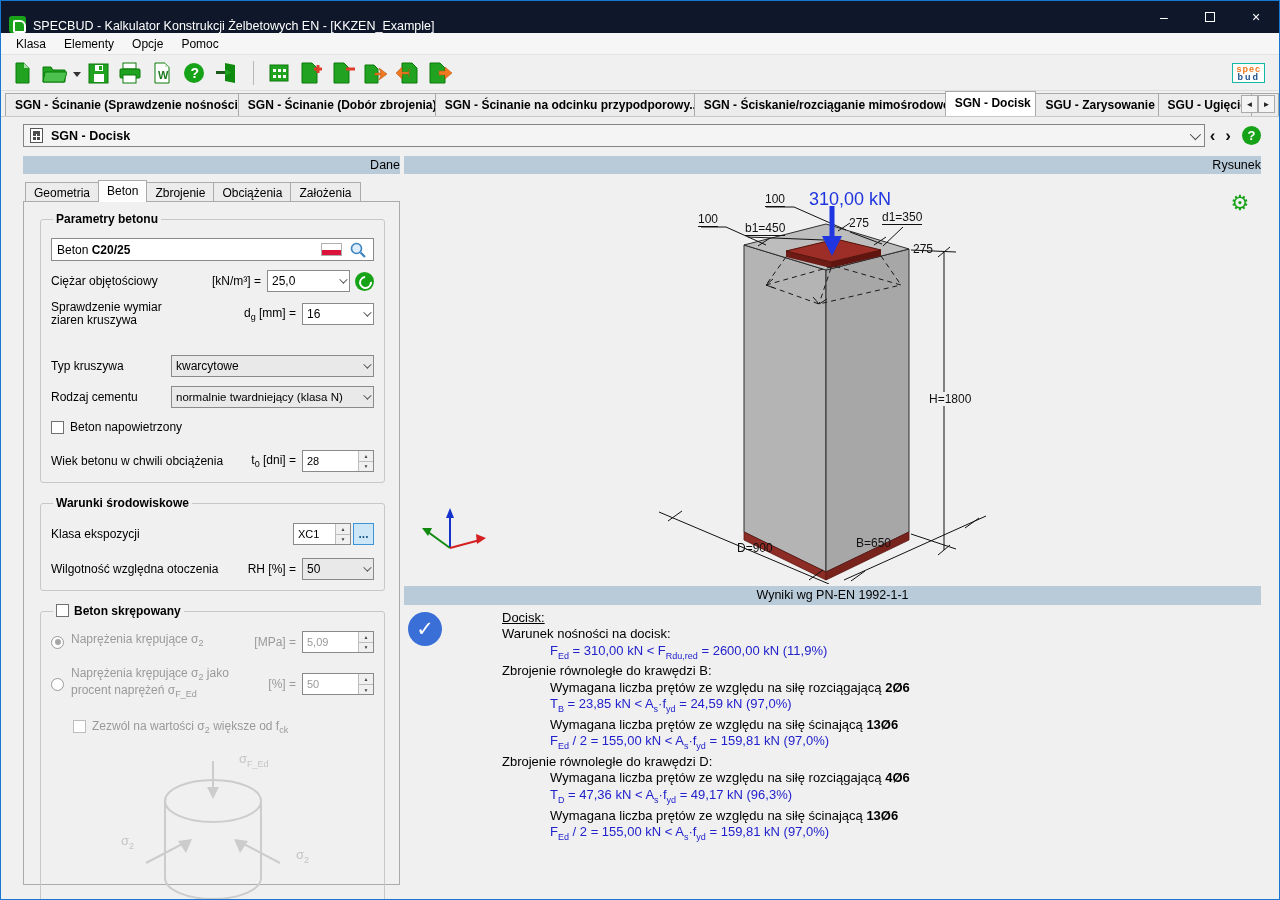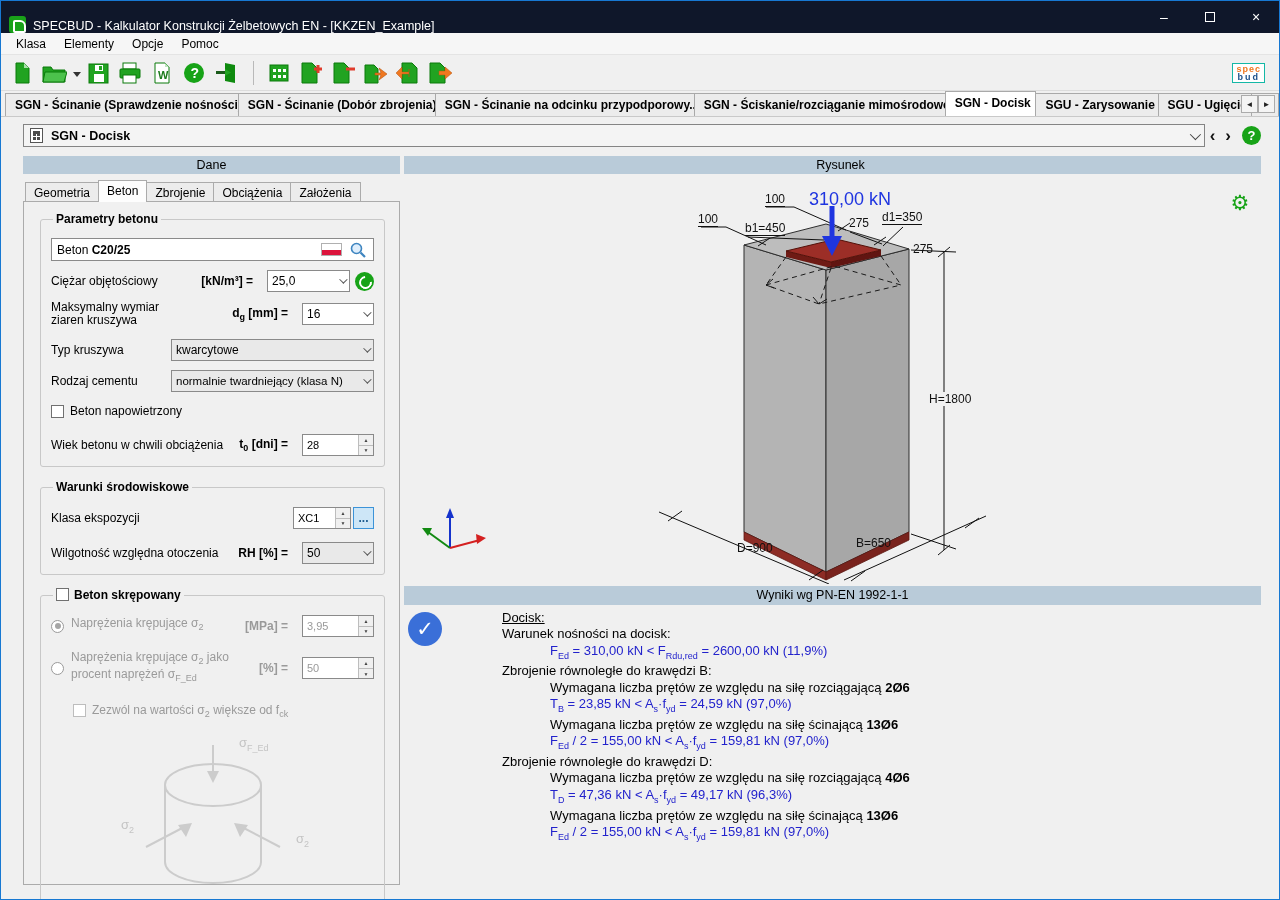--- a/index.html
+++ b/index.html
@@ -54,39 +54,39 @@
   .sel-icon::before { content:""; position:absolute; left:2px; bottom:2px; width:3px; height:3px; background:#4a4a4a;
                       box-shadow:4px 0 0 #4a4a4a, 0 -4px 0 #4a4a4a, 4px -4px 0 #4a4a4a; }
   .selector-box .val { font-weight:bold; font-size:12.5px; }
   .sel-chevron { margin-left:auto; width:8px; height:8px; border-right:1.6px solid #444; border-bottom:1.6px solid #444;
                  transform:rotate(45deg) translateY(-2px); }
   .nav-arrow { font-size:17px; font-weight:bold; color:#111; padding:0 5px; line-height:20px; }
   .help-btn { width:19px; height:19px; border-radius:50%; background:#17a317; color:#fff; font-weight:bold;
               display:flex; align-items:center; justify-content:center; font-size:13px; margin-left:6px; }
 
   .panel-headers { position:absolute; left:22px; top:38px; right:18px; display:flex; }
-  .phead { background:#b9cbd9; height:18px; text-align:center; font-size:12.5px; line-height:18px; }
+  .phead { background:#b9cbd9; height:18px; text-align:right; font-size:12.5px; line-height:18px; }
   .phead.left { width:377px; margin-right:4px; }
   .phead.right { flex:1;padding-left:16px; }
 
   
   .left-panel { position:absolute; left:22px; top:62px; width:377px; bottom:14px; }
   .form-tabs { display:flex; align-items:flex-end; height:22px; padding-left:2px; }
   .ftab { border:1px solid #ababab; border-bottom:none; background:#ececec; padding:3px 8px; font-size:12px; height:20px; }
   .ftab + .ftab { margin-left:-1px; }
   .ftab.active { background:#fdfdfd; height:22px; position:relative; z-index:2; }
   .form-body { position:absolute; left:0; right:0; top:21px; bottom:0; border:1px solid #ababab; background:#f0f0f0; padding:10px 14px 0 16px; }
 
   fieldset { border:1px solid #c8c8c8; border-radius:3px; padding:4px 10px 10px 10px; margin-bottom:13px; }
   fieldset legend { font-weight:bold; font-size:12px; padding:0 3px; margin-left:2px; }
   legend .cb { margin-right:5px; vertical-align:-2px; }
 
   .frow { display:flex; align-items:center; margin-top:9px; }
   .frow .lbl { font-size:12px; white-space:pre-line; line-height:13px; }
-  .frow .unit { margin-left:auto; padding-right:14px; font-size:12px; white-space:nowrap;font-weight:bold; }
+  .frow .unit { margin-left:auto; padding-right:6px; font-size:12px; white-space:nowrap; }
   sub { font-size:9px; }
 
   .combo { height:22px; border:1px solid #8a8a8a; background:#e9e9e9; display:flex; align-items:center;
            padding:0 4px; font-size:12px; position:relative; flex:0 0 auto; }
   .combo.white { background:#fff; }
   .combo .cval { overflow:hidden; white-space:nowrap; }
   .combo .chev { margin-left:auto; width:6px; height:6px; border-right:1.4px solid #555; border-bottom:1.4px solid #555;
                  transform:rotate(45deg) translateY(-2px); }
   .spin { height:22px; border:1px solid #8a8a8a; background:#fff; display:flex; align-items:stretch; flex:0 0 auto; }
   .spin .sval { flex:1; display:flex; align-items:center; padding:0 4px; font-size:11px; }
@@ -330,30 +330,30 @@
           <span class="lbl">Ciężar objętościowy</span>
           <span class="unit">[kN/m³] =</span>
           <div class="combo white" style="width:83px">
             <span class="cval">25,0</span>
             <span class="chev"></span>
           </div>
           <span class="eco-btn"></span>
         </div>
 
         <div class="frow">
-          <span class="lbl">Maksymalny wymiar
+          <span class="lbl">Sprawdzenie wymiar
 ziaren kruszywa</span>
           <span class="unit">d<sub>g</sub> [mm] =</span>
           <div class="combo white" style="width:72px">
             <span class="cval">16</span>
             <span class="chev"></span>
           </div>
         </div>
 
-        <div class="frow" style="margin-top:12px">
+        <div class="frow" style="margin-top:28px">
           <span class="lbl">Typ kruszywa</span>
           <div class="combo" style="width:203px;margin-left:auto">
             <span class="cval">kwarcytowe</span>
             <span class="chev"></span>
           </div>
         </div>
 
         <div class="frow">
           <span class="lbl">Rodzaj cementu</span>
           <div class="combo" style="width:203px;margin-left:auto">
@@ -408,21 +408,21 @@
       <fieldset style="margin-bottom:0">
         <legend>
           <span class="cb"></span><span>Beton skrępowany</span>
         </legend>
 
         <div class="frow">
           <span class="radio sel"></span>
           <span class="lbl disabled-txt">Naprężenia krępujące σ<sub>2</sub></span>
           <span class="unit disabled-txt">[MPa] =</span>
           <div class="spin" style="width:72px">
-            <span class="sval disabled-txt">3,95</span>
+            <span class="sval disabled-txt">5,09</span>
             <span class="btns">
                 <span>▲</span>
                 <span>▼</span>
               </span>
           </div>
         </div>
 
         <div class="frow" style="margin-top:14px">
           <span class="radio"></span>
           <span class="lbl disabled-txt">Naprężenia krępujące σ<sub>2</sub> jako

